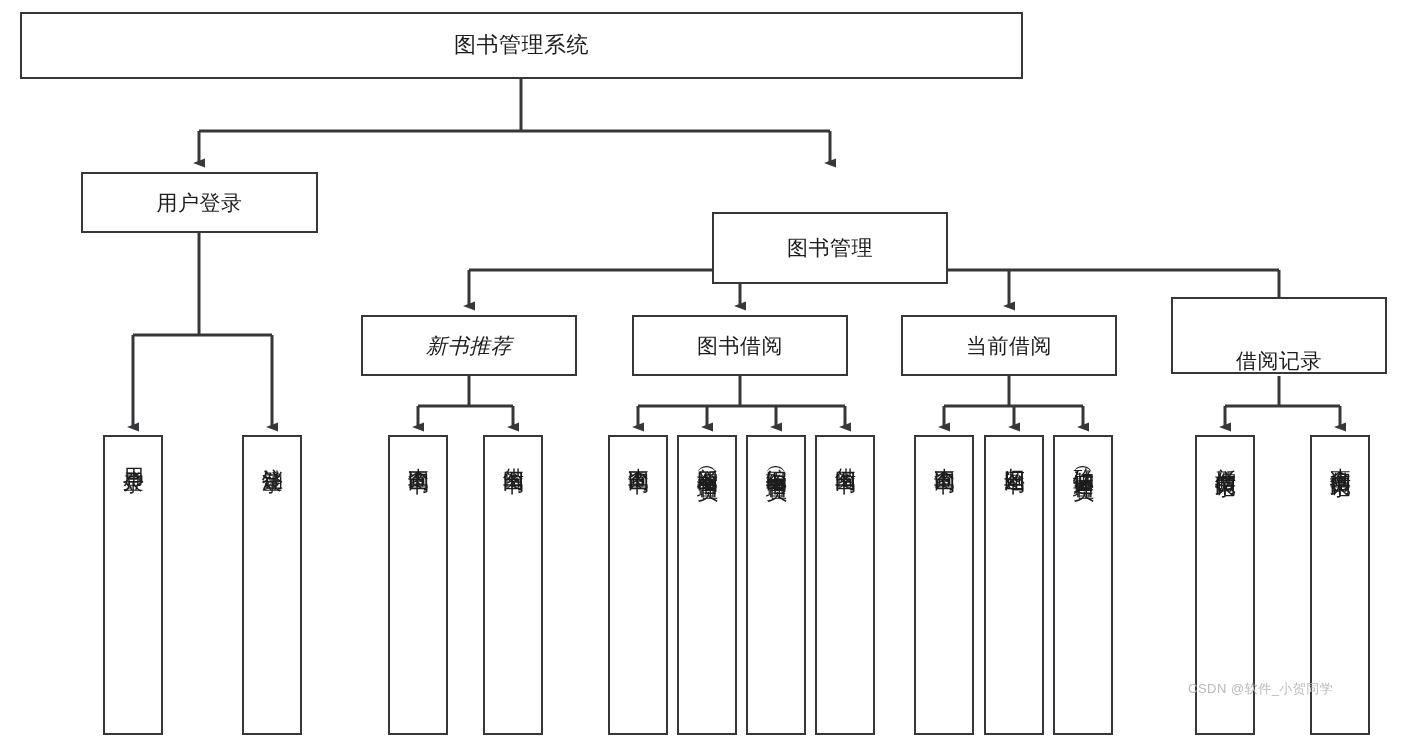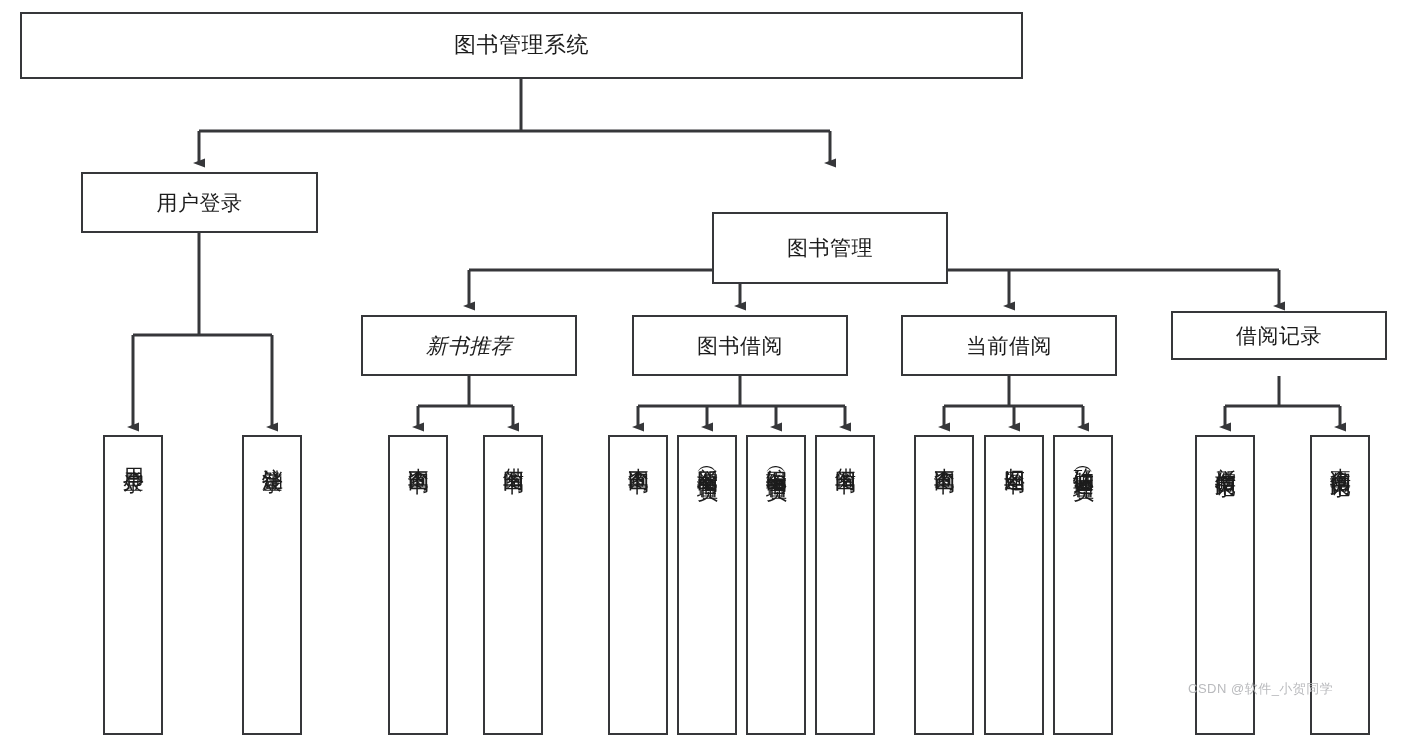--- a/index.html
+++ b/index.html
@@ -140,21 +140,21 @@
 
   <div class="node h" style="left:361px; top:315px; width:216px; height:61px;font-style:italic;">
     <span>新书推荐</span>
   </div>
   <div class="node h" style="left:901px; top:315px; width:216px; height:61px;">
     <span>当前借阅</span>
   </div>
   <div class="node h" style="left:632px; top:315px; width:216px; height:61px;">
     <span>图书借阅</span>
   </div>
-  <div class="node h" style="left:1171px; top:311px; width:216px; height:49px;">
+  <div class="node h" style="left:1171px; top:297px; width:216px; height:77px;align-items:flex-end;">
     <span>借阅记录</span>
   </div>
 
   <div class="node leaf" style="left:103px; top:435px; width:60px; height:300px;">
     <span class="vtext">用户登录</span>
   </div>
   <div class="node leaf" style="left:242px; top:435px; width:60px; height:300px;">
     <span class="vtext">注销登录</span>
   </div>
 

